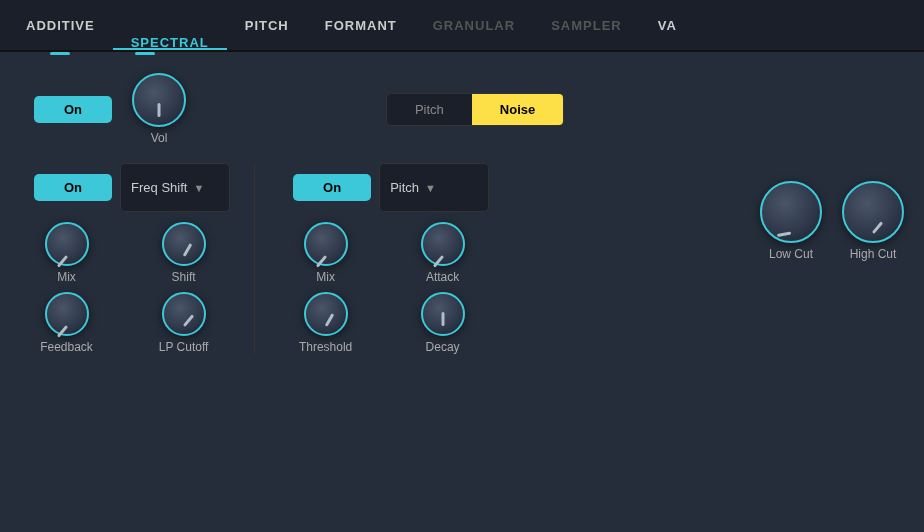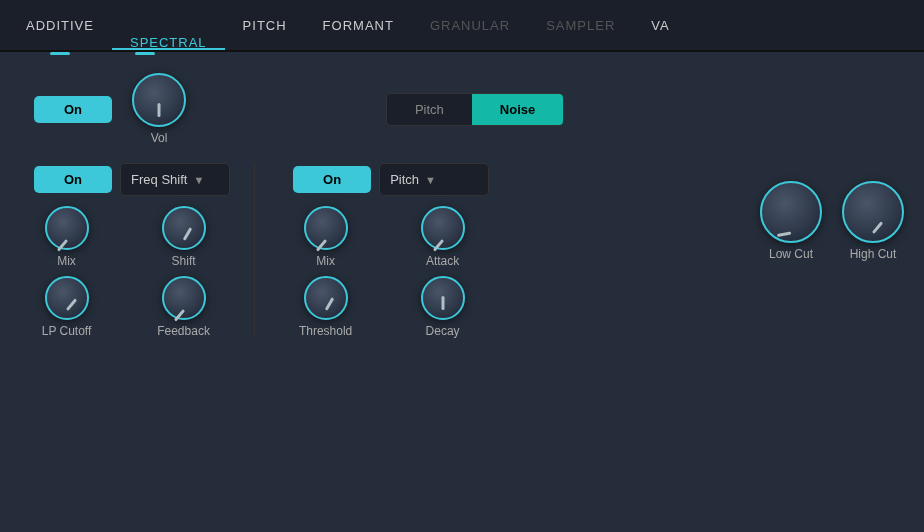--- a/index.html
+++ b/index.html
@@ -19,21 +19,21 @@
       border-bottom: 2px solid #111;
       height: 52px;
       padding: 0 8px;
     }
     .tab {
       display: flex;
       align-items: center;
       justify-content: center;
       padding: 0 18px;
       font-size: 13px;
-      font-weight: normal;
+      font-weight: bold;
       letter-spacing: 1px;
       color: #888;
       cursor: pointer;
       position: relative;
       text-transform: uppercase;
     }
     .tab.active {
       color: #3cc8d8;
       align-items: flex-end;
     }
@@ -147,21 +147,21 @@
     }
     .seg-btn {
       padding: 8px 28px;
       font-size: 13px;
       color: #888;
       cursor: pointer;
       border: none;
       background: transparent;
     }
     .seg-btn.active {
-      background: #14b8a6;
+      background: #fde047;
       color: #000;
       font-weight: bold;
     }
 
     
     .row2 {
       display: flex;
       align-items: flex-start;
       gap: 16px;
       margin-bottom: 14px;
@@ -180,21 +180,21 @@
       gap: 8px;
     }
 
     
     .dropdown {
       display: flex;
       align-items: center;
       background: #1a1f2a;
       border: 1px solid #333;
       border-radius: 5px;
-      padding: 8px 10px;
+      padding: 16px 10px;
       color: #ccc;
       font-size: 13px;
       cursor: pointer;
       gap: 6px;
       min-width: 110px;
     }
     .dropdown-arrow {
       color: #888;
       font-size: 11px;
     }
@@ -318,30 +318,30 @@
           </div>
           <span class="knob-label">Mix</span>
         </div>
         <div class="knob-container">
           <div class="knob small">
             <div class="knob-indicator pos-right"></div>
           </div>
           <span class="knob-label">Shift</span>
         </div>
         <div class="knob-container">
+          <div class="knob small">
+            <div class="knob-indicator pos-left"></div>
+          </div>
+          <span class="knob-label">Feedback</span>
+        </div>
+        <div class="knob-container">
           <div class="knob small" style="border-color:#3cc8d8;">
             <div class="knob-indicator pos-down-right"></div>
           </div>
           <span class="knob-label">LP Cutoff</span>
-        </div>
-        <div class="knob-container">
-          <div class="knob small">
-            <div class="knob-indicator pos-left"></div>
-          </div>
-          <span class="knob-label">Feedback</span>
         </div>
       </div>
     </div>
 
     <div class="separator"></div>
 
     <div class="section-group">
       <div class="section-header">
         <button class="toggle-btn">On</button>
         <div class="dropdown">

